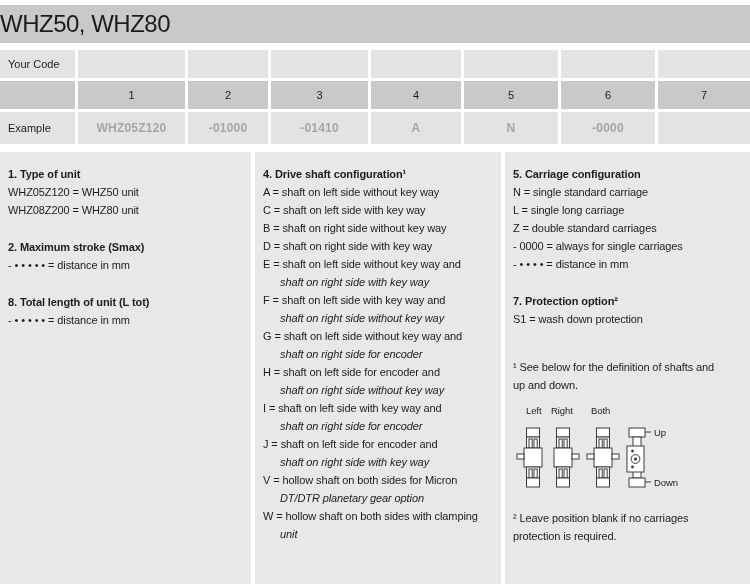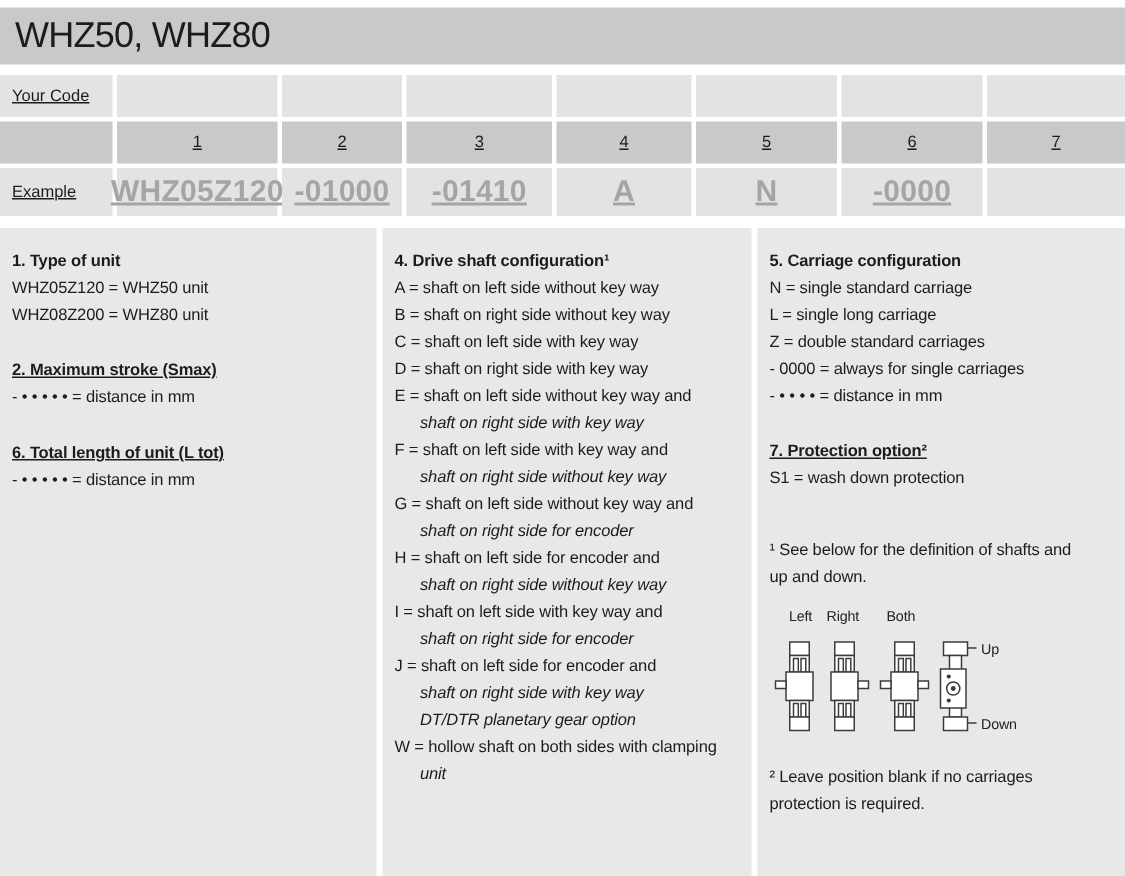--- a/index.html
+++ b/index.html
@@ -12,46 +12,44 @@
     color: var(--text-color, #1c1c1c);
     overflow: hidden;
   }
   .page { width: 750px; height: 584px; position: relative; }
 
   
   .titlebar {
     margin-top: 5px; height: 38px;
     background: var(--bar-gray, #c9c9c9);
     display: flex; align-items: center;
-    padding-left: 10px;
   }
   .titlebar h1 {
     margin: 0; font-size: 24px; font-weight: 500;
     letter-spacing: -0.5px;
   }
 
   
   .code-table {
     margin-top: 7px;
     display: grid;
     grid-template-columns: 75px 107px 80px 97px 90px 94px 94px 1fr;
     grid-template-rows: 28px 28px 32px;
     gap: 3px;
     background: #ffffff;
   }
   .cell {
     display: flex; align-items: center; justify-content: center;
     font-size: 11px;
-    text-decoration: underline;
   }
   .cell.light { background: var(--cell-gray, #e3e3e3); }
   .cell.dark  { background: var(--bar-gray, #c9c9c9); }
   .cell.rowlabel { justify-content: flex-start; padding-left: 8px; }
   .cell.example-val {
-    font-weight: bold; font-size: 20px;
+    font-weight: bold; font-size: 12px;
     color: var(--example-text, #a5a5a5);
     letter-spacing: 0.2px;
     text-align: right;
   }
 
   
   .panels {
     margin-top: 8px;
     display: grid;
     grid-template-columns: 251px 246px 1fr;
@@ -62,21 +60,21 @@
     background: var(--panel-gray, #e8e8e8);
     padding: 13px 22px 0 8px;
     font-size: 11px; line-height: 18px;
     letter-spacing: -0.1px;
     overflow: hidden;
   }
   .panel h3 {
     margin: 0; font-size: 11px; line-height: 18px;
     font-weight: bold; white-space: nowrap;
   }
-  .panel h3.gap { margin-top: 19px; text-decoration: underline; }
+  .panel h3.gap { margin-top: 19px; }
   .line { white-space: nowrap; }
   .line.cont { padding-left: 17px; font-style: italic; }
   .fnote { margin-top: 30px; white-space: normal; max-width: 233px; }
   .fnote.second { margin-top: 14px; }
   .diagram { display: block; margin: 6px 0 0 2px; }
   .diagram rect { fill: #ffffff; stroke: #3c3c3c; stroke-width: 1; }
   .diagram line { stroke: #3c3c3c; stroke-width: 1; }
   .diagram text { font-family: "Liberation Sans", sans-serif; font-size: 9.5px; fill: #222222; }
   .diagram circle.ring { fill: #ffffff; stroke: #3c3c3c; stroke-width: 1; }
   .diagram circle.dot { fill: #3c3c3c; stroke: none; }
@@ -121,34 +119,34 @@
   </div>
 
   <div class="panels">
 
     <section class="panel">
       <h3>1. Type of unit</h3>
       <div class="line">WHZ05Z120 = WHZ50 unit</div>
       <div class="line">WHZ08Z200 = WHZ80 unit</div>
       <h3 class="gap">2. Maximum stroke (Smax)</h3>
       <div class="line">- • • • • • = distance in mm</div>
-      <h3 class="gap">6. Total length of unit (L tot)</h3>
+      <h3 class="gap">8. Total length of unit (L tot)</h3>
       <div class="line">- • • • • • = distance in mm</div>
     </section>
 
     <section class="panel">
       <h3>4. Drive shaft configuration¹</h3>
       <div>
 
           <div class="line">A = shaft on left side without key way</div>
 
+          <div class="line">C = shaft on left side with key way</div>
+
           <div class="line">B = shaft on right side without key way</div>
 
-          <div class="line">C = shaft on left side with key way</div>
-
           <div class="line">D = shaft on right side with key way</div>
 
           <div class="line">E = shaft on left side without key way and</div>
 
           <div class="line cont">shaft on right side with key way</div>
 
           <div class="line">F = shaft on left side with key way and</div>
 
           <div class="line cont">shaft on right side without key way</div>
 
@@ -163,20 +161,21 @@
           <div class="line">I = shaft on left side with key way and</div>
 
           <div class="line cont">shaft on right side for encoder</div>
 
           <div class="line">J = shaft on left side for encoder and</div>
 
           <div class="line cont">shaft on right side with key way</div>
 
 
 
+          <div class="line">V = hollow shaft on both sides for Micron</div>
 
           <div class="line cont">DT/DTR planetary gear option</div>
 
           <div class="line">W = hollow shaft on both sides with clamping</div>
 
           <div class="line cont">unit</div>
         </div>
     </section>
 
     <section class="panel">

